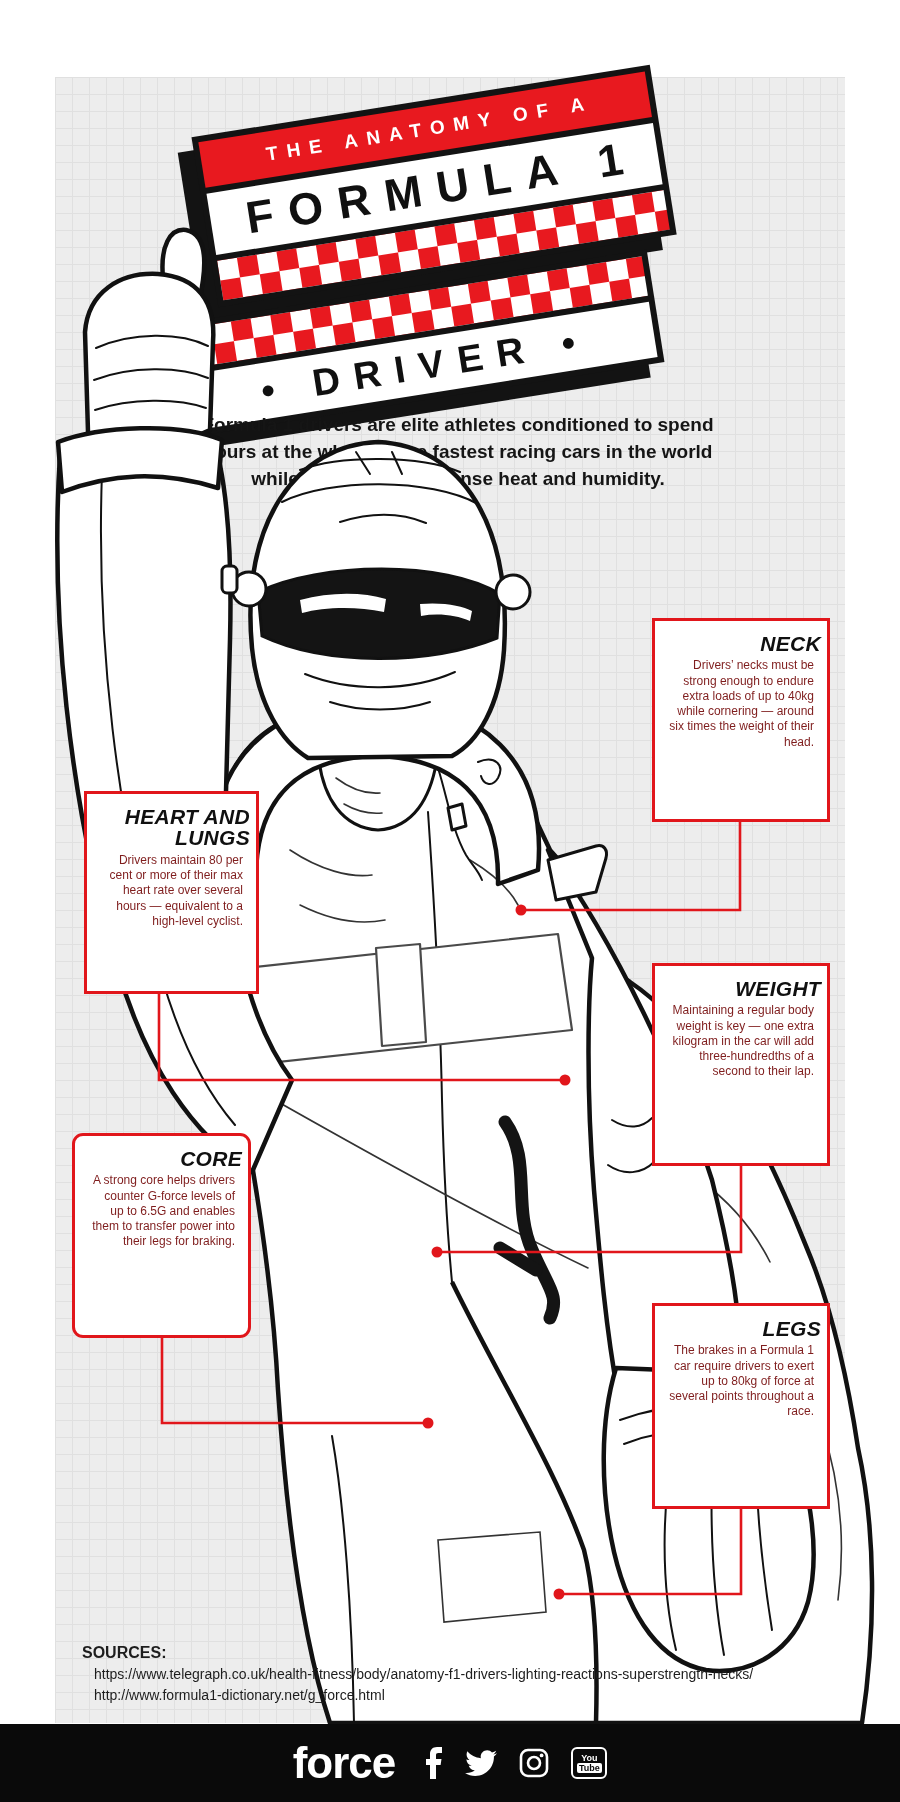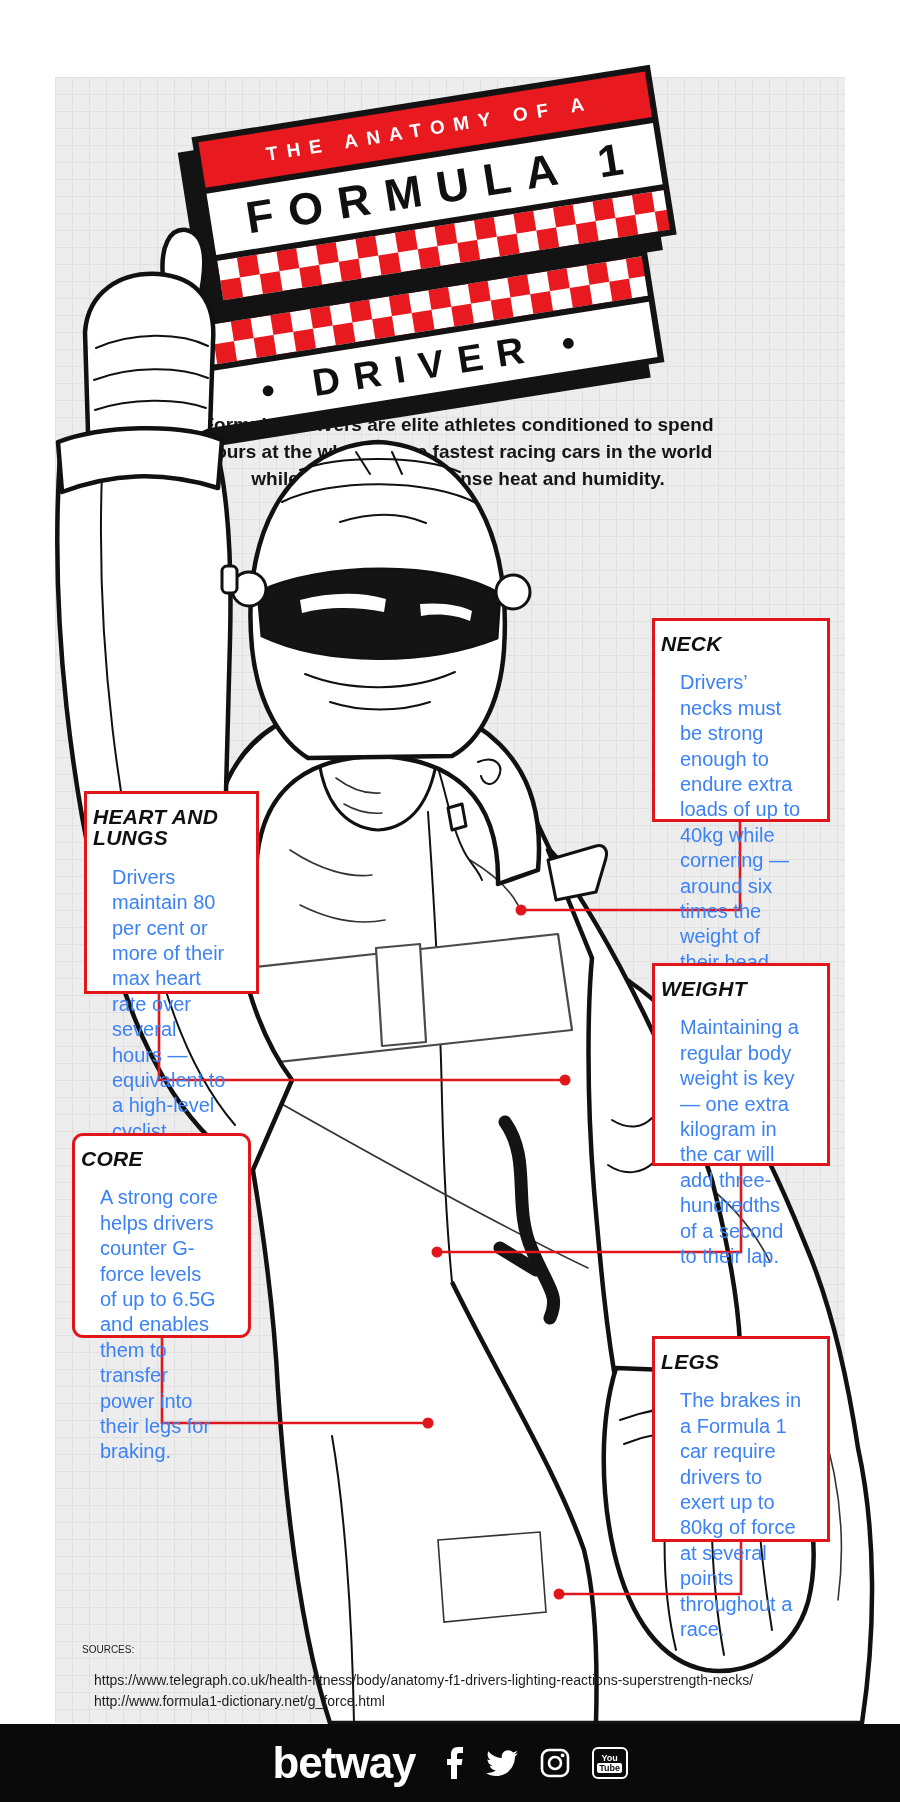--- a/index.html
+++ b/index.html
@@ -33,32 +33,32 @@
   .ln2{fill:#fff;stroke:#111;stroke-width:3;stroke-linejoin:round;}
   .d{fill:none;stroke:#111;stroke-width:2;stroke-linecap:round;}
   .d15{fill:none;stroke:#333;stroke-width:1.6;stroke-linecap:round;}
   .gp{fill:#fff;stroke:#4a4a4a;stroke-width:2.2;stroke-linejoin:round;}
   .blk{fill:#141414;stroke:#111;stroke-width:3;}
   .strap{fill:none;stroke:#141414;stroke-width:13;stroke-linecap:round;}
   .red{fill:none;stroke:#e1161b;stroke-width:2.6;}
   .dot{fill:#e1161b;}
   
   .callout{position:absolute;background:#fff;border:3px solid #e1161b;box-sizing:border-box;
-           text-align:left;z-index:3;}
+           text-align:right;z-index:3;}
   .callout h3{margin:12px 6px 3px 6px;font-size:21px;font-style:italic;font-weight:bold;
               color:#101010;line-height:1.02;letter-spacing:.3px;}
-  .callout p{margin:16px;padding:0 9px;font-size:20px;line-height:1.27;color:#3b82f6;}
+  .callout p{margin:4px;padding:0 9px;font-size:12px;line-height:1.27;color:#7f1d1d;}
   .co-neck{left:652px;top:618px;width:178px;height:204px;}
   .co-heart{left:84px;top:791px;width:175px;height:203px;}
   .co-weight{left:652px;top:963px;width:178px;height:203px;}
   .co-core{left:72px;top:1133px;width:179px;height:205px;border-radius:11px;}
-  .co-legs{left:652px;top:1336px;width:178px;height:206px;}
+  .co-legs{left:652px;top:1303px;width:178px;height:206px;}
   
   #sources{position:absolute;left:82px;top:1644px;width:720px;z-index:3;color:#1d1d1d;}
-  #sources .lbl{font-weight:normal;font-size:10px;margin-bottom:15px;}
+  #sources .lbl{font-weight:bold;font-size:16px;margin-bottom:2px;}
   #sources .src{font-size:14px;line-height:1.5;padding-left:12px;}
   
   #footer{position:absolute;left:0;top:1724px;width:900px;height:78px;background:#0a0a0a;z-index:4;
           display:flex;align-items:center;justify-content:center;}
   #brand{color:#fff;font-weight:bold;font-size:44px;letter-spacing:-1px;margin-right:30px;line-height:78px;}
   .soc{display:flex;align-items:center;gap:22px;}
   .yt{width:36px;height:32px;border:2px solid #fff;border-radius:6px;box-sizing:border-box;
       display:flex;flex-direction:column;align-items:center;justify-content:center;background:#0a0a0a;}
   .yt .you{color:#fff;font-size:9px;font-weight:bold;line-height:10px;}
   .yt .tube{color:#0a0a0a;background:#fff;font-size:9px;font-weight:bold;line-height:10px;
@@ -207,21 +207,21 @@
     <p>The brakes in a Formula 1 car require drivers to exert up to 80kg of force at several points throughout a race.</p>
   </div>
 
   <div id="sources">
     <div class="lbl">SOURCES:</div>
     <div class="src">https://www.telegraph.co.uk/health-fitness/body/anatomy-f1-drivers-lighting-reactions-superstrength-necks/</div>
     <div class="src">http://www.formula1-dictionary.net/g_force.html</div>
   </div>
 
   <div id="footer">
-    <div id="brand">betway</div>
+    <div id="brand">force</div>
     <div class="soc">
       <svg width="18" height="34" viewBox="0 0 18 34">
         <path fill="#fff" d="M17,1 h-5 c-4.5,0 -7,2.8 -7,7 v5 H1 v6 h4 v14 h6 V19 h4.6 l0.9,-6 H11 v-3.6 c0,-1.7 0.6,-2.4 2.3,-2.4 H17 Z"></path>
       </svg>
       <svg width="32" height="27" viewBox="0 0 30 25">
         <path fill="#fff" d="M30,3 c-1.1,0.5 -2.3,0.8 -3.5,1 c1.3,-0.8 2.2,-2 2.7,-3.4 c-1.2,0.7 -2.5,1.2 -3.9,1.5 C24.1,0.8 22.5,0 20.8,0 c-3.4,0 -6.1,2.7 -6.1,6.1 c0,0.5 0.1,0.9 0.2,1.4 C9.8,7.2 5.3,4.8 2.3,1.1 C1.8,2 1.5,3 1.5,4.1 c0,2.1 1.1,4 2.7,5.1 C3.2,9.2 2.2,8.9 1.4,8.4 v0.1 c0,3 2.1,5.4 4.9,6 c-0.5,0.1 -1,0.2 -1.6,0.2 c-0.4,0 -0.8,0 -1.2,-0.1 c0.8,2.4 3,4.2 5.7,4.3 c-2.1,1.6 -4.7,2.6 -7.6,2.6 c-0.5,0 -1,0 -1.5,-0.1 C2.8,23.1 6.1,24.2 9.6,24.2 c11.3,0 17.5,-9.4 17.5,-17.5 v-0.8 C28.2,5.2 29.2,4.2 30,3 Z"></path>
       </svg>
       <svg width="30" height="30" viewBox="0 0 30 30">
         <rect x="2" y="2" width="26" height="26" rx="7" fill="none" stroke="#fff" stroke-width="2.6"></rect>
         <circle cx="15" cy="15" r="6" fill="none" stroke="#fff" stroke-width="2.6"></circle>

